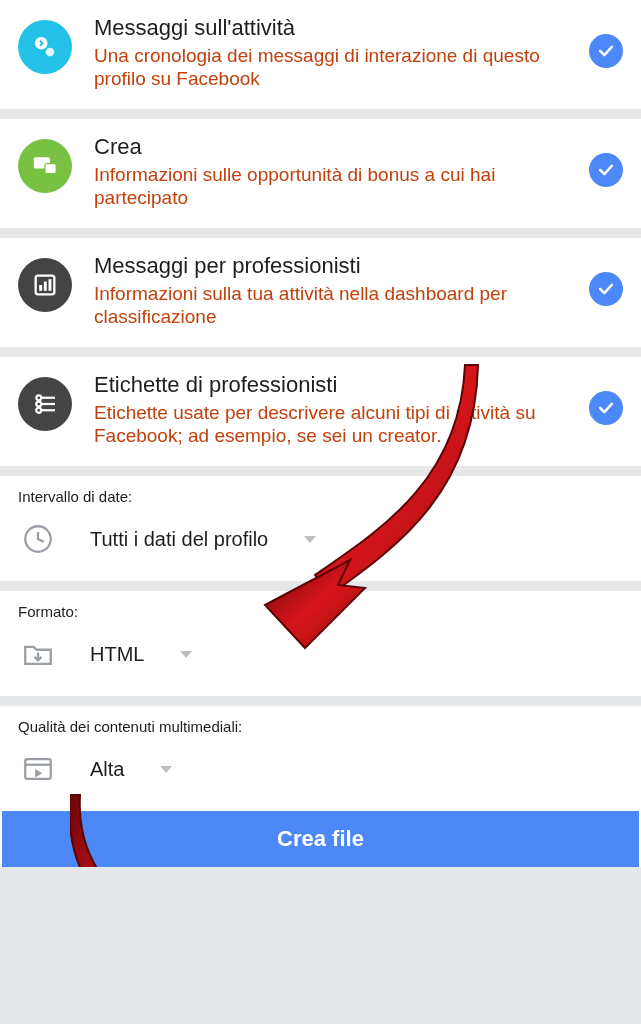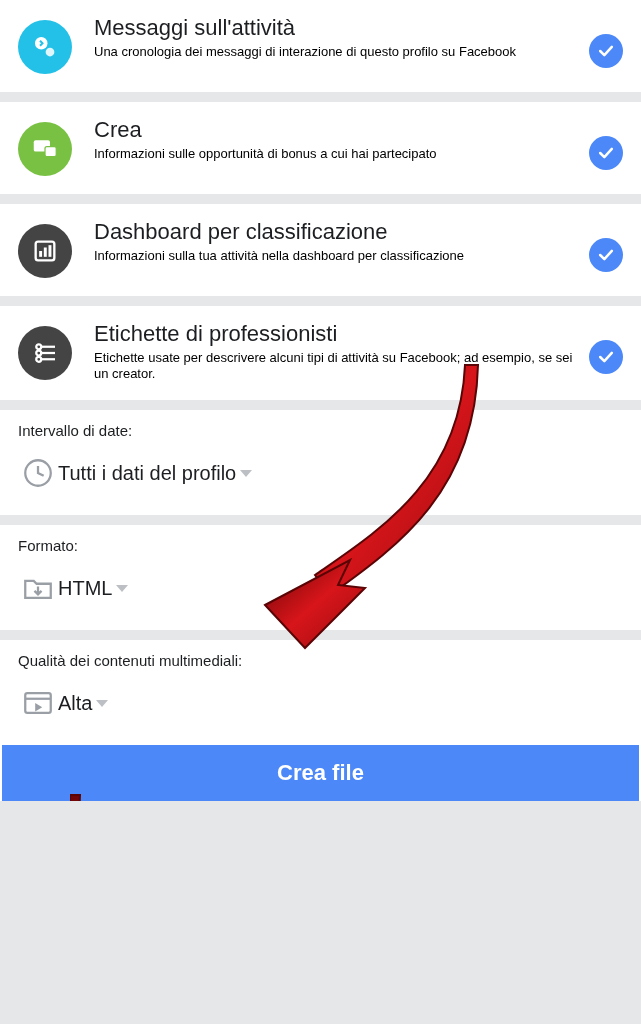--- a/index.html
+++ b/index.html
@@ -30,22 +30,22 @@
     .icon-chip svg { display: block; }
     .text-block { flex: 1 1 auto; min-width: 0; }
     .title {
       font-size: 22px;
       color: #1c1e21;
       font-weight: 400;
       line-height: 1.25;
       margin-bottom: 2px;
     }
     .desc {
-      font-size: 13px;
-      color: #000000;
+      font-size: 19px;
+      color: #c2410c;
       line-height: 1.25;
     }
     .check {
       flex: 0 0 34px;
       width: 34px;
       height: 34px;
       background: #4c88f7;
       border-radius: 50%;
       display: flex;
       align-items: center;
@@ -59,21 +59,21 @@
       margin-bottom: 10px;
     }
     .section-label {
       font-size: 15px;
       color: #1c1e21;
       margin-bottom: 10px;
     }
     .select {
       display: flex;
       align-items: center;
-      gap: 0;
+      gap: 32px;
       padding: 4px 0;
     }
     .select-icon {
       width: 40px;
       height: 40px;
       display: flex;
       align-items: center;
       justify-content: center;
     }
     .select-value {
@@ -150,21 +150,21 @@
 <div class="row">
   <div class="icon-chip" style="background:#444444">
     <svg width="28" height="28" viewBox="0 0 24 24">
       <rect x="4" y="4" width="16" height="16" rx="2" fill="none" stroke="#fff" stroke-width="2"></rect>
       <rect x="7" y="12" width="2.5" height="5" fill="#fff"></rect>
       <rect x="11" y="9" width="2.5" height="8" fill="#fff"></rect>
       <rect x="15" y="7" width="2.5" height="10" fill="#fff"></rect>
     </svg>
   </div>
   <div class="text-block">
-    <div class="title">Dashboard per classificazione</div>
+    <div class="title">Messaggi per professionisti</div>
     <div class="desc">Informazioni sulla tua attività nella dashboard per classificazione</div>
   </div>
   <div class="check">
     <svg width="20" height="20" viewBox="0 0 24 24" fill="none">
         <path d="M5 12 L10 17 L19 7" stroke="#fff" stroke-width="3" stroke-linecap="round" stroke-linejoin="round"></path>
       </svg>
   </div>
 </div>
 
 <div class="row">

